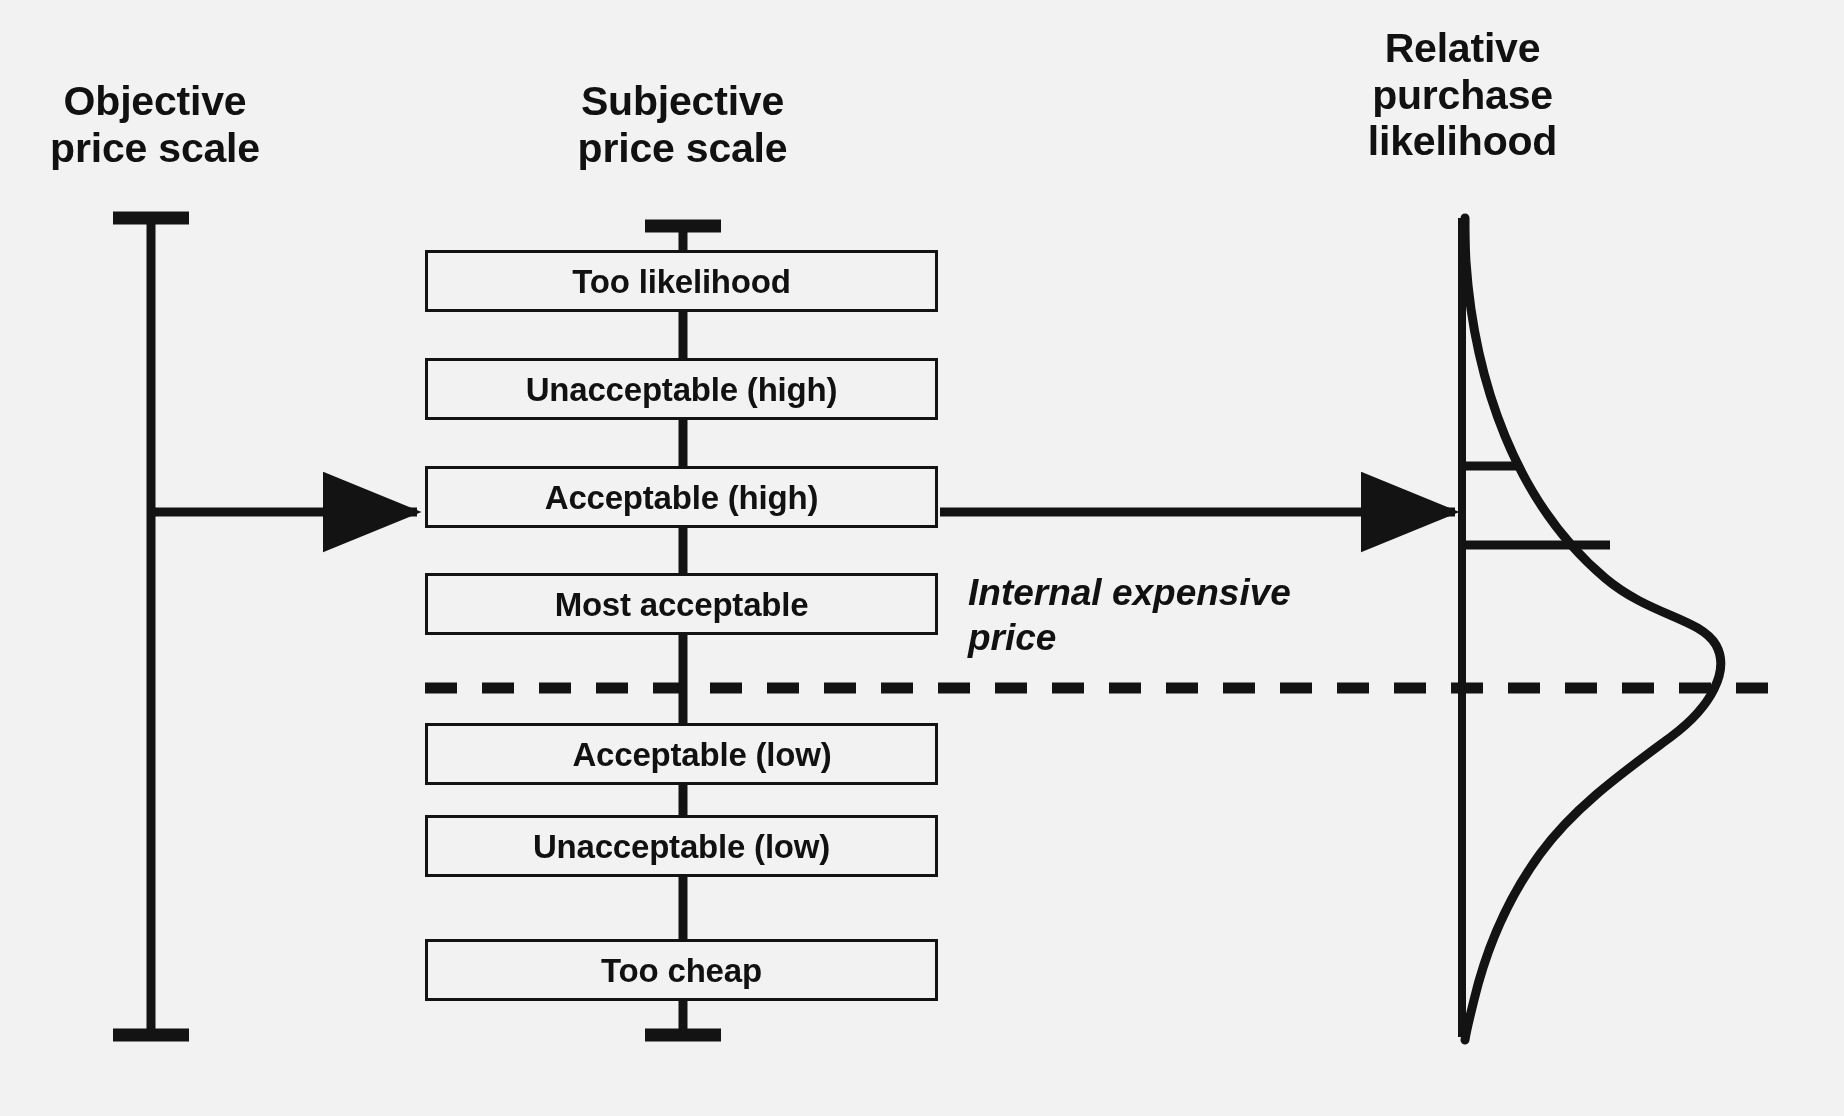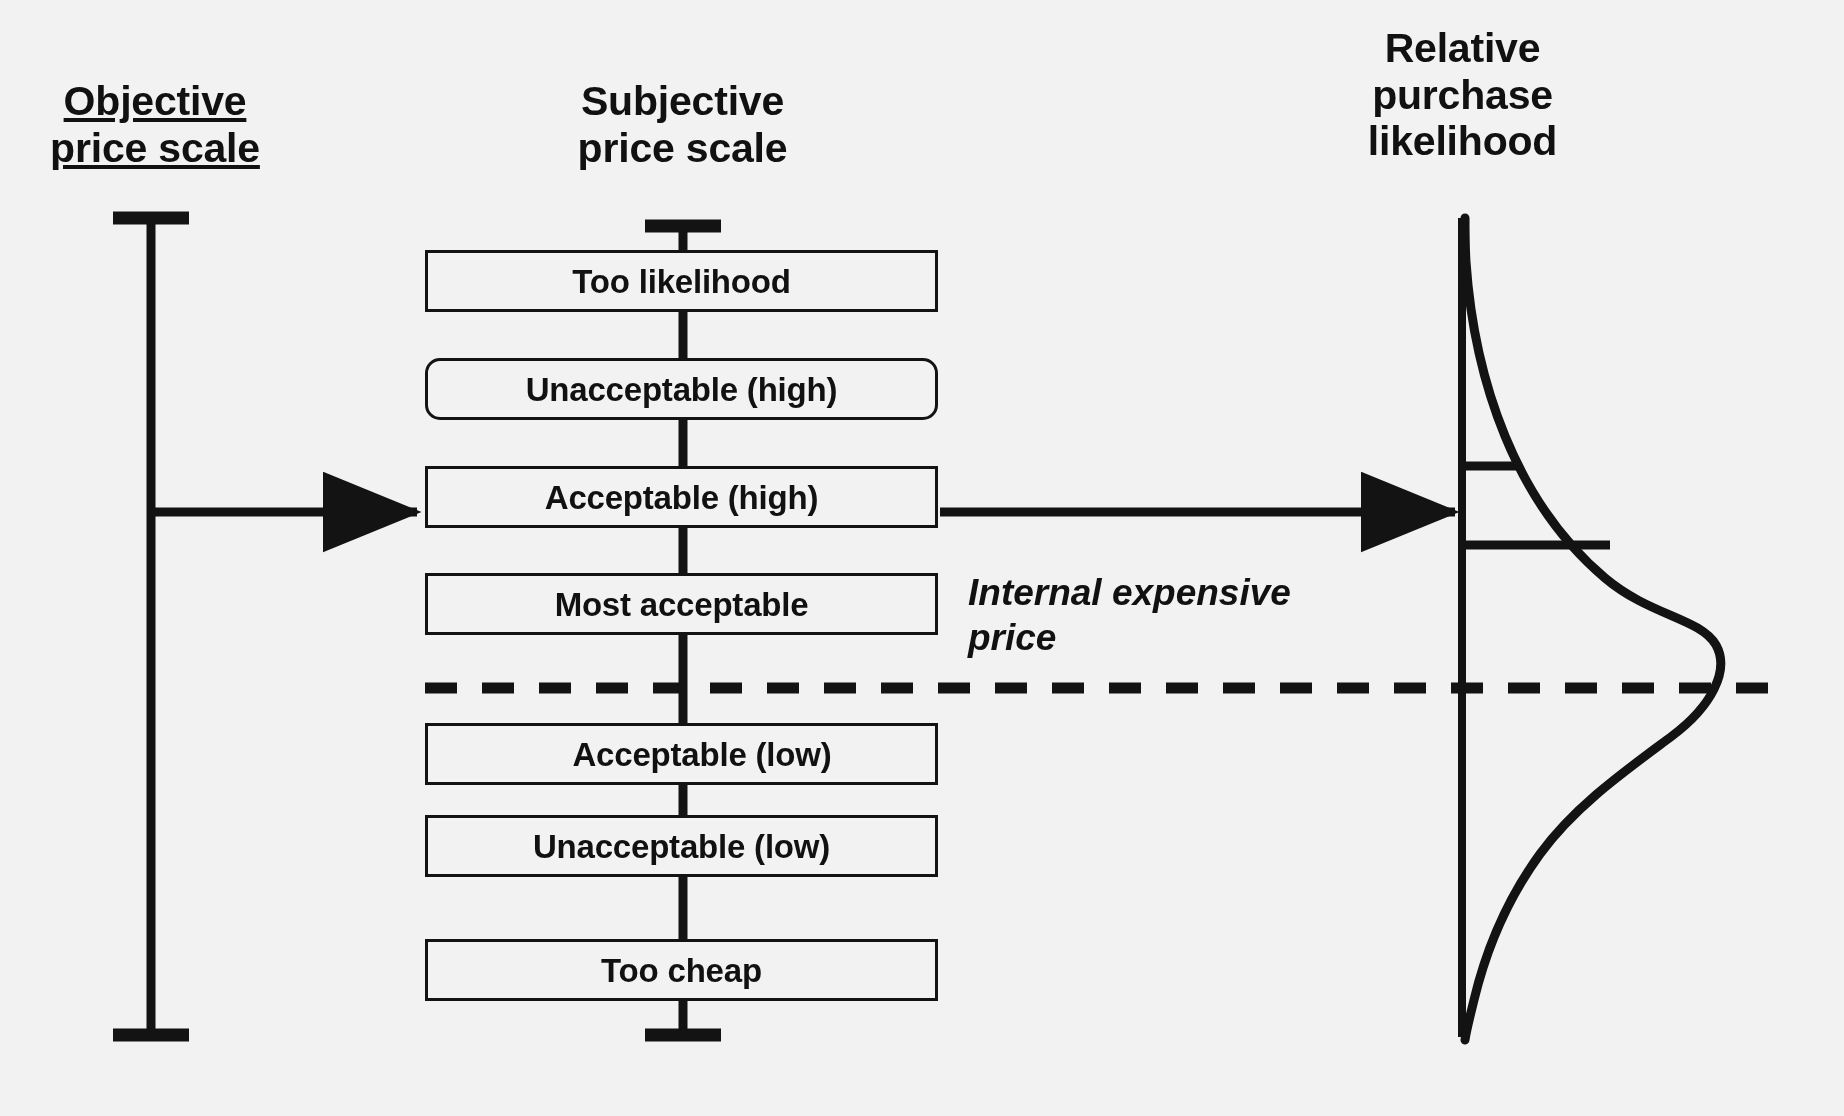--- a/index.html
+++ b/index.html
@@ -39,21 +39,20 @@
     line-height: 1.14;
     letter-spacing: -0.2px;
     color: #111111;
     white-space: pre-line;
     user-select: none;
   }
   #heading-objective {
     left: 0px;
     top: 78px;
     width: 310px;
-    text-decoration: underline;
   }
   #heading-subjective {
     left: 425px;
     top: 78px;
     width: 515px;
   }
   #heading-likelihood {
     left: 1300px;
     top: 25px;
     width: 325px;
@@ -156,21 +155,21 @@
              C1508,898 1486,950 1474,1000
              C1469,1020 1466,1032 1465,1040" fill="none" stroke="#131313" stroke-width="9" stroke-linejoin="round" stroke-linecap="round"></path>
 
     <line x1="425" y1="688" x2="1790" y2="688" stroke="#131313" stroke-width="11" stroke-dasharray="32 25"></line>
   </svg>
 
   <div class="scale-box" style="top:250px;">
     <span class="scale-box-label">Too likelihood</span>
   </div>
 
-  <div class="scale-box" style="top:358px;border-radius:15px;">
+  <div class="scale-box" style="top:358px;">
     <span class="scale-box-label">Unacceptable (high)</span>
   </div>
 
   <div class="scale-box" style="top:466px;">
     <span class="scale-box-label">Acceptable (high)</span>
   </div>
 
   <div class="scale-box" style="top:573px;">
     <span class="scale-box-label">Most acceptable</span>
   </div>

